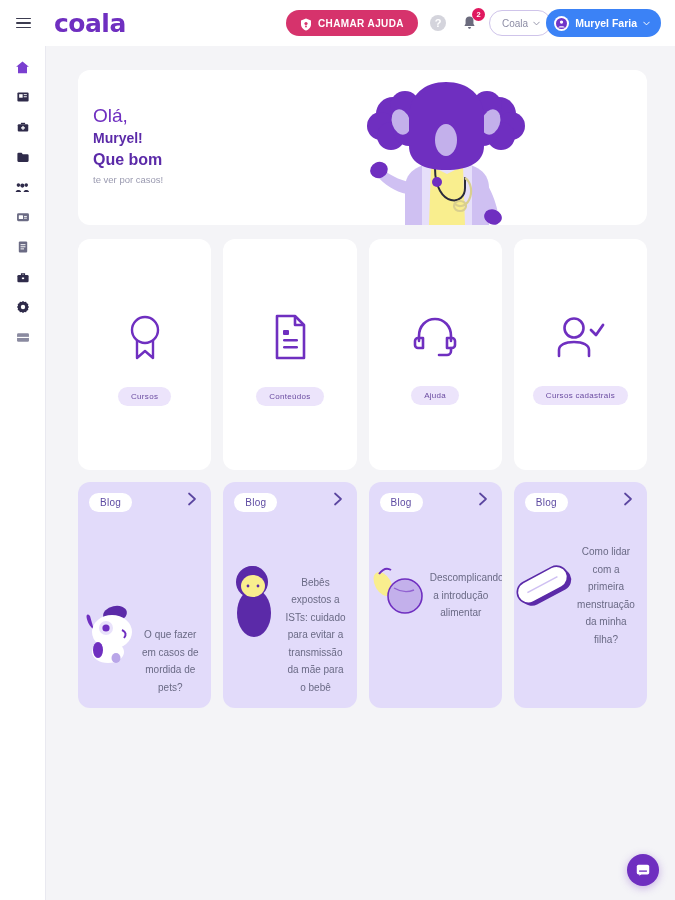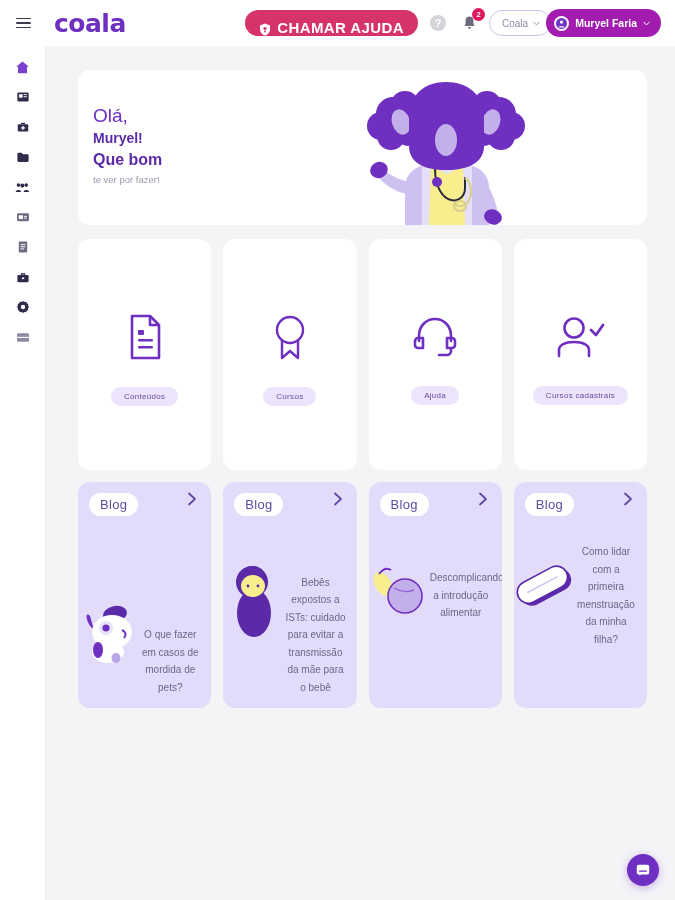--- a/index.html
+++ b/index.html
@@ -24,23 +24,23 @@
   .hamburger span { display: block; width: 15px; height: 1.6px; background: #3c3c50; border-radius: 2px; }
   .logo {
     font-size: 25px; font-weight: bold; color: #6f2fc0; letter-spacing: -0.5px;
     margin-left: 8px; line-height: 1; font-family: "DejaVu Sans", sans-serif;
   }
   .header-right {
     margin-left: auto; display: flex; align-items: center; gap: 9px;
     padding-right: 14px;
   }
   .chamar-ajuda {
-    display: flex; align-items: flex-end; gap: 6px;
+    display: flex; align-items: flex-start; gap: 6px;
     background: #d6336c; color: #fff; border: none; border-radius: 20px;
-    height: 26px; padding: 0 14px; font-size: 15px; font-weight: bold;
+    height: 26px; padding: 8px 14px; font-size: 10px; font-weight: bold;
     letter-spacing: 0.4px; cursor: pointer; white-space: nowrap;
   }
   .shield-glyph { width: 12px; height: 13px; flex: 0 0 auto; }
   .icon-btn {
     width: 22px; height: 22px; display: flex; align-items: center;
     justify-content: center; cursor: pointer; position: relative;
   }
   .help-circle {
     width: 16px; height: 16px; border-radius: 50%; background: #d4d4dc;
     color: #ffffff; font-size: 11px; font-weight: bold; display: flex;
@@ -54,21 +54,21 @@
     padding: 0 3px; line-height: 1;
   }
   .pill-select {
     display: flex; align-items: center; gap: 5px; height: 26px;
     border: 1px solid #cfc4ea; border-radius: 20px; background: #fff;
     padding: 0 10px 0 12px; font-size: 10px; color: #8d8da5; cursor: pointer;
     margin-right: -14px; position: relative; z-index: 1;
   }
   .user-pill {
     display: flex; align-items: center; gap: 6px; height: 28px;
-    border-radius: 20px; background: #a21caf; color: #fff;
+    border-radius: 20px; background: #3b82f6; color: #fff;
     padding: 0 11px 0 8px; font-size: 10.5px; font-weight: bold;
     cursor: pointer; position: relative; z-index: 2;
   }
   .avatar-circle {
     width: 15px; height: 15px; border-radius: 50%; background: #fff;
     display: flex; align-items: center; justify-content: center; flex: 0 0 auto;
   }
   .chev { display: inline-block; width: 7px; height: 7px; }
 
   
@@ -123,21 +123,21 @@
     display: grid; grid-template-columns: repeat(4, 1fr); gap: 12px;
     margin-top: 12px;
   }
   .blog-card {
     position: relative; background: #e2dbfa; border-radius: 12px;
     height: 226px; cursor: pointer; overflow: hidden;
   }
   .blog-tag {
     position: absolute; top: 11px; left: 11px; background: #ffffff;
     color: #5e4ba2; border-radius: 12px; padding: 4px 11px;
-    font-size: 13px; letter-spacing: 0.3px;
+    font-size: 10px; letter-spacing: 0.3px;
   }
   .blog-arrow { position: absolute; top: 9px; right: 11px; }
   .blog-title {
     position: absolute; right: 10px; bottom: 12px; width: 62px;
     font-size: 10px; line-height: 1.75; color: #6a6a85; text-align: center;
   }
   .blog-title.mid { bottom: auto; top: 50%; transform: translateY(-50%); }
   .blog-art { position: absolute; left: 4px; bottom: 42px; }
   .blog-art.lower { bottom: 70px; }
 
@@ -280,21 +280,21 @@
     </div>
   </div>
 
   <div class="main">
 
     <div class="hero">
       <div class="hero-text">
         <div class="hero-ola">Olá,</div>
         <div class="hero-name">Muryel!</div>
         <div class="hero-quebom">Que bom</div>
-        <div class="hero-sub">te ver por fazer!</div>
+        <div class="hero-sub">te ver por casos!</div>
       </div>
 
       <svg class="hero-art" viewBox="0 0 200 155">
 
         <path d="M58 118 C58 100 74 92 100 92 C126 92 142 100 142 118 V155 H58 Z" fill="#cfc0f2"></path>
         <path d="M75 96 L100 92 L125 96 L125 155 H75 Z" fill="#e6dffa"></path>
 
         <path d="M84 96 L100 104 L116 96 L118 155 H82 Z" fill="#f9ee8e"></path>
 
         <path d="M62 112 C52 110 42 104 36 100 L30 106 C37 114 48 122 60 124 Z" fill="#cfc0f2"></path>
@@ -325,39 +325,39 @@
 
         <path d="M62 48 C62 24 78 12 99 12 C120 12 137 24 137 48 V76 C137 92 122 100 99 100 C76 100 62 92 62 76 Z" fill="#6f2fc0"></path>
         <ellipse cx="99" cy="70" rx="11" ry="16" fill="#c3b0eb"></ellipse>
       </svg>
     </div>
 
     <div class="quick-grid">
 
       <div class="quick-card">
         <div class="quick-icon">
+          <svg width="40" height="48" viewBox="0 0 40 48">
+            <circle cx="20" cy="17" r="13" fill="none" stroke="#6f2fc0" stroke-width="2.4"></circle>
+            <path d="M12 27 L12 45 L20 38 L28 45 L28 27" fill="none" stroke="#6f2fc0" stroke-width="2.4" stroke-linejoin="round"></path>
+          </svg>
+        </div>
+        <div class="quick-label">Cursos</div>
+      </div>
+
+      <div class="quick-card">
+        <div class="quick-icon">
           <svg width="38" height="48" viewBox="0 0 38 48">
             <path d="M6 3 H24 L33 12 V45 H6 Z" fill="none" stroke="#6f2fc0" stroke-width="2.6" stroke-linejoin="round"></path>
             <path d="M24 3 V12 H33" fill="none" stroke="#6f2fc0" stroke-width="2.6" stroke-linejoin="round"></path>
             <rect x="12" y="17" width="6" height="5" rx="1" fill="#6f2fc0"></rect>
             <rect x="12" y="26" width="15" height="2.6" rx="1.3" fill="#6f2fc0"></rect>
             <rect x="12" y="33" width="15" height="2.6" rx="1.3" fill="#6f2fc0"></rect>
           </svg>
         </div>
         <div class="quick-label">Conteúdos</div>
-      </div>
-
-      <div class="quick-card">
-        <div class="quick-icon">
-          <svg width="40" height="48" viewBox="0 0 40 48">
-            <circle cx="20" cy="17" r="13" fill="none" stroke="#6f2fc0" stroke-width="2.4"></circle>
-            <path d="M12 27 L12 45 L20 38 L28 45 L28 27" fill="none" stroke="#6f2fc0" stroke-width="2.4" stroke-linejoin="round"></path>
-          </svg>
-        </div>
-        <div class="quick-label">Cursos</div>
       </div>
 
       <div class="quick-card">
         <div class="quick-icon">
           <svg width="46" height="46" viewBox="0 0 46 46">
             <path d="M7 27 V22 C7 12 14 5 23 5 C32 5 39 12 39 22 V27" fill="none" stroke="#6f2fc0" stroke-width="2.6" stroke-linecap="round"></path>
             <path d="M11 24 H6 A3 3 0 0 0 3 27 V31 A3 3 0 0 0 6 34 H11 Z" fill="none" stroke="#6f2fc0" stroke-width="2.6" stroke-linejoin="round"></path>
             <path d="M35 24 H40 A3 3 0 0 1 43 27 V31 A3 3 0 0 1 40 34 H35 Z" fill="none" stroke="#6f2fc0" stroke-width="2.6" stroke-linejoin="round"></path>
             <path d="M39 34 V37 A4 4 0 0 1 35 41 H27" fill="none" stroke="#6f2fc0" stroke-width="2.6" stroke-linecap="round"></path>
           </svg>

